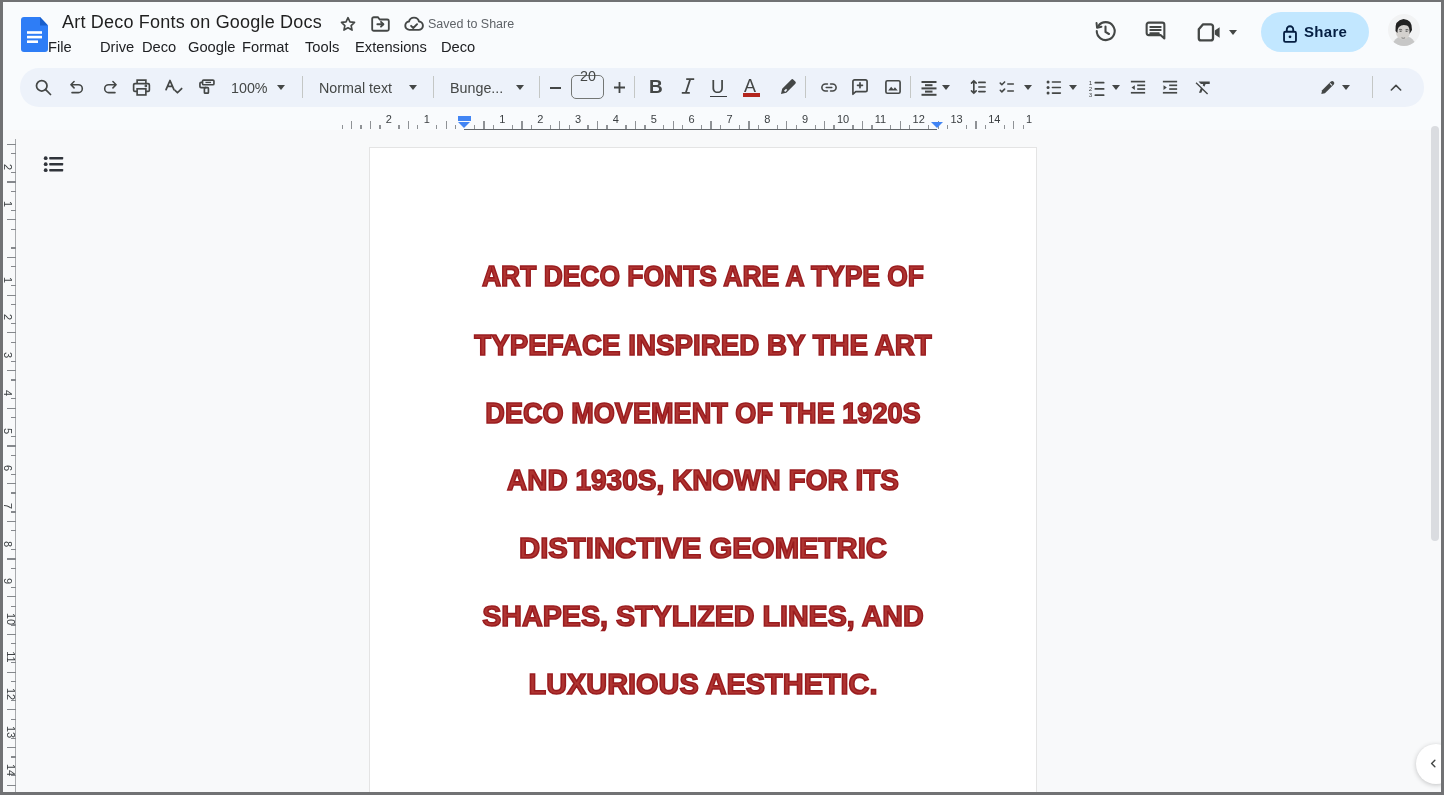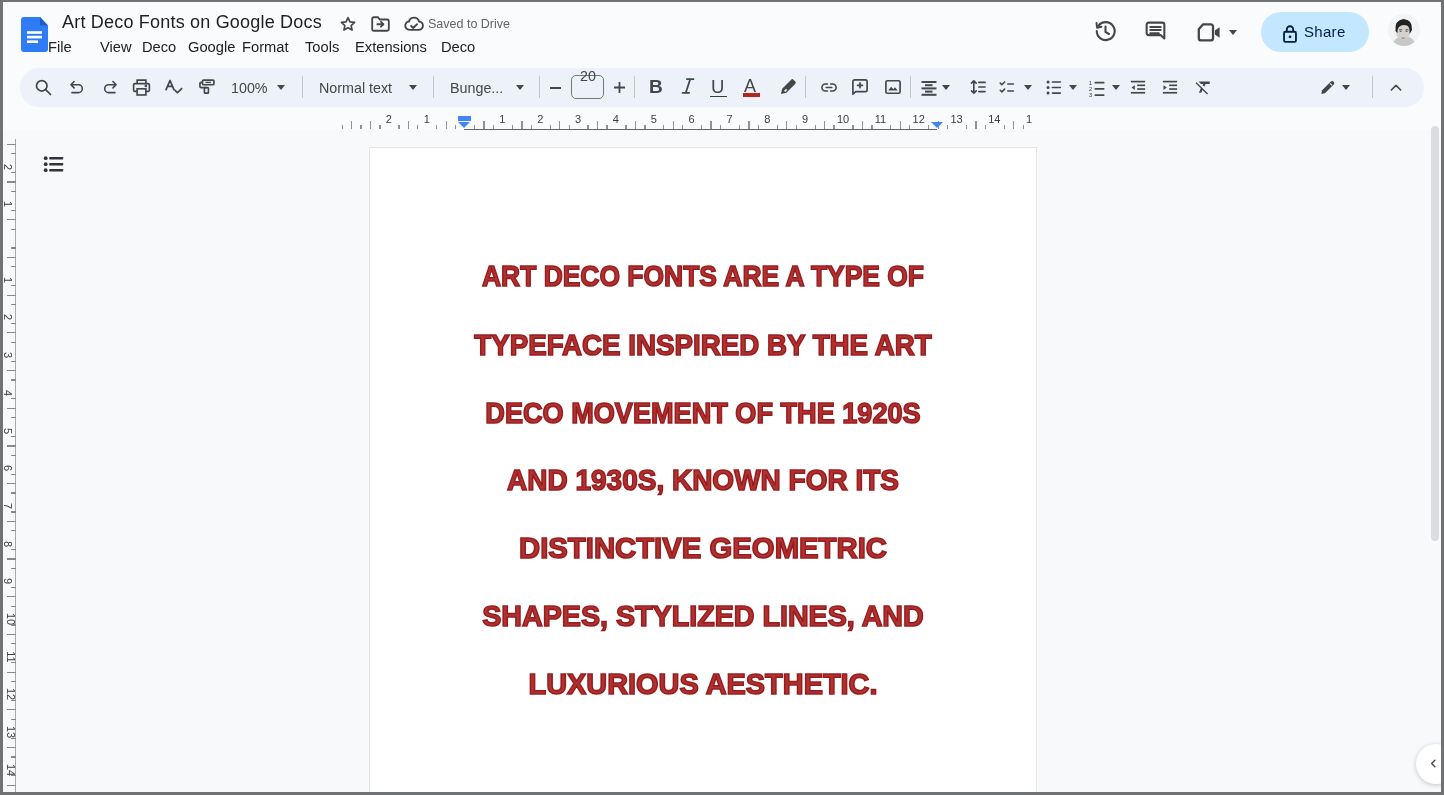--- a/index.html
+++ b/index.html
@@ -20,21 +20,21 @@
   .menu-item { top:39px; font-size:14.7px; color:#202124; white-space:nowrap; }
   #saved { left:428px; top:17px; font-size:12.5px; color:#5f6368; }
 
   .tbtext { font-size:14.3px; color:#444746; white-space:nowrap; }
   #toolbar { left:20px; top:68px; width:1404px; height:39px; background:#edf2fa; border-radius:19px; }
   .tdiv { top:76px; width:1px; height:22px; background:#c4c7c5; }
 
   .caret { width:0; height:0; border-left:4.5px solid transparent; border-right:4.5px solid transparent; border-top:5px solid #444746; }
 
   #share { left:1261px; top:12px; width:108px; height:40px; border-radius:20px; background:#c2e7ff; }
-  #share span { position:absolute; left:43px; top:11px; font-size:15px; font-weight:400; color:#041e42; letter-spacing:0.3px; }
+  #share span { position:absolute; left:43px; top:11px; font-size:15px; font-weight:700; color:#041e42; letter-spacing:0.3px; }
 
   
   .tick { position:absolute; background:#8f9296; width:1.3px; }
   .rnum { position:absolute; font-size:11px; color:#3c4043; font-family:"Liberation Sans",sans-serif; }
   .vnum { transform:rotate(90deg); }
 
   
   .dline { position:absolute; width:668px; left:0; text-align:center; font-weight:bold; color:#af3431; white-space:nowrap; line-height:1; -webkit-text-stroke:1.6px #991b1e; }
 </style>
 </head>
@@ -58,24 +58,24 @@
 <svg class="abs" style="left:371px;top:16px" width="19" height="16" viewBox="0 0 24 20" fill="none" stroke="#444746" stroke-width="2.3">
   <path d="M1.5 3.5 a2 2 0 0 1 2 -2 h5.2 l2.4 2.8 h9.4 a2 2 0 0 1 2 2 v10.2 a2 2 0 0 1 -2 2 h-17 a2 2 0 0 1 -2 -2 z"></path>
   <path d="M8 10.3 h7" stroke-linecap="round"></path>
   <path d="M12.6 7.2 l3.1 3.1 -3.1 3.1" fill="none" stroke-linecap="round" stroke-linejoin="round"></path>
 </svg>
 
 <svg class="abs" style="left:404px;top:16px" width="20" height="16" viewBox="0 0 24 19" fill="none" stroke="#444746" stroke-width="2.3">
   <path d="M6.5 16.5 a5 5 0 0 1 -.5 -9.97 a6.2 6.2 0 0 1 12 0 a4.6 4.6 0 0 1 -.6 9.97 z" stroke-linejoin="round"></path>
   <path d="M8.5 11.7 l2.6 2.6 4.6 -4.6" stroke-linecap="round" stroke-linejoin="round"></path>
 </svg>
-<div class="abs" id="saved">Saved to Drive</div>
+<div class="abs" id="saved">Saved to Share</div>
 
 <div class="abs menu-item" style="left:48px">File</div>
-<div class="abs menu-item" style="left:100px">View</div>
+<div class="abs menu-item" style="left:100px">Drive</div>
 <div class="abs menu-item" style="left:142px">Deco</div>
 <div class="abs menu-item" style="left:188px">Google</div>
 <div class="abs menu-item" style="left:242px">Format</div>
 <div class="abs menu-item" style="left:305px">Tools</div>
 <div class="abs menu-item" style="left:355px">Extensions</div>
 <div class="abs menu-item" style="left:441px">Deco</div>
 
 <svg class="abs" style="left:1093px;top:19px" width="25" height="25" viewBox="0 0 24 24" fill="none" stroke="#444746" stroke-width="2">
   <path d="M5.2 6.6 a8.6 8.6 0 1 1 -1.6 5" stroke-linecap="round"></path>
   <path d="M8.1 7.5 L3.9 8.4 3.4 3.9" stroke-linecap="round" stroke-linejoin="round" stroke-width="1.9"></path>

